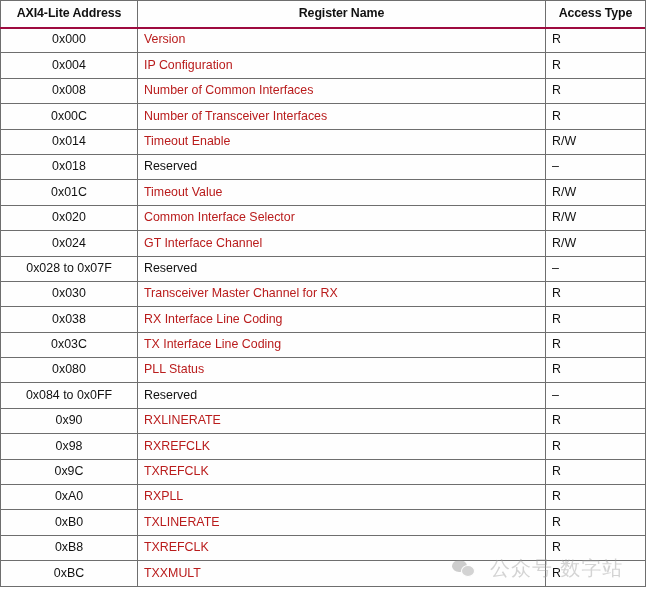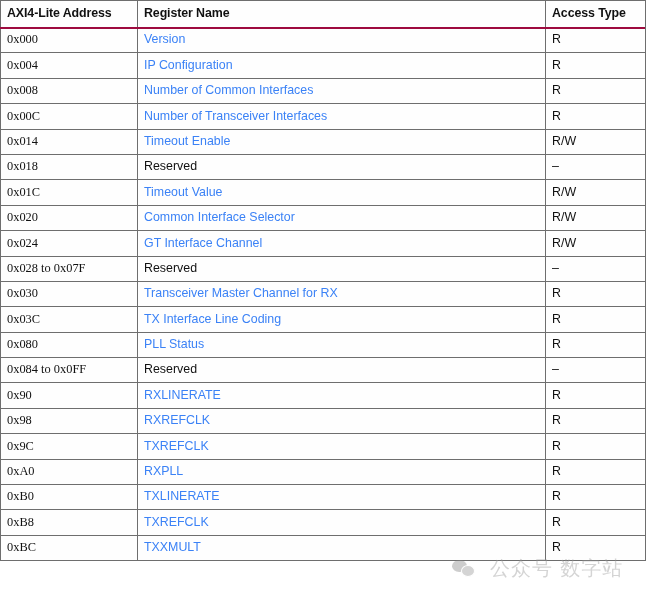--- a/index.html
+++ b/index.html
@@ -41,21 +41,21 @@
     font-size: 12.4px;
     line-height: 1.1;
     vertical-align: middle;
     background: #fefefe;
   }
 
   thead th {
     height: 26px;
     font-weight: bold;
     color: #111111;
-    text-align: left;
+    text-align: center;
     background: #fdfdfd;
     border-bottom: 1px solid #6e6e6e;
     font-size: 12.6px;
     letter-spacing: -0.1px;
   }
 
   
   .accent-rule {
     position: absolute;
     left: 0px;
@@ -65,31 +65,30 @@
     background: #9e0b3f;
     z-index: 3;
     pointer-events: none;
   }
 
   tbody tr { height: 24.4px; }
 
   tbody td { height: 24.4px; }
 
   td.cell-addr {
-    text-align: left;
-    color: #111111;
-    font-size: 12.4px;
-    font-family: Liberation Serif, serif;
+    text-align: center;
+    color: #111111;
+    font-size: 12.4px;
   }
   td.cell-name {
     text-align: left;
     font-size: 12.4px;
   }
   td.cell-name.link {
-    color: #3b82f6;
+    color: #b91c1c;
     margin-left: 38px;
   }
   td.cell-name.plain {
     color: #111111;
   }
   td.cell-access {
     text-align: left;
     color: #111111;
     font-size: 12.4px;
     padding-left: 7px;
@@ -205,20 +204,25 @@
           <td class="cell-addr">0x028 to 0x07F</td>
           <td class="cell-name plain">Reserved</td>
           <td class="cell-access">–</td>
         </tr>
         <tr>
           <td class="cell-addr">0x030</td>
           <td class="cell-name link">Transceiver Master Channel for RX</td>
           <td class="cell-access">R</td>
         </tr>
         <tr>
+          <td class="cell-addr">0x038</td>
+          <td class="cell-name link">RX Interface Line Coding</td>
+          <td class="cell-access">R</td>
+        </tr>
+        <tr>
           <td class="cell-addr">0x03C</td>
           <td class="cell-name link">TX Interface Line Coding</td>
           <td class="cell-access">R</td>
         </tr>
         <tr>
           <td class="cell-addr">0x080</td>
           <td class="cell-name link">PLL Status</td>
           <td class="cell-access">R</td>
         </tr>
         <tr>

